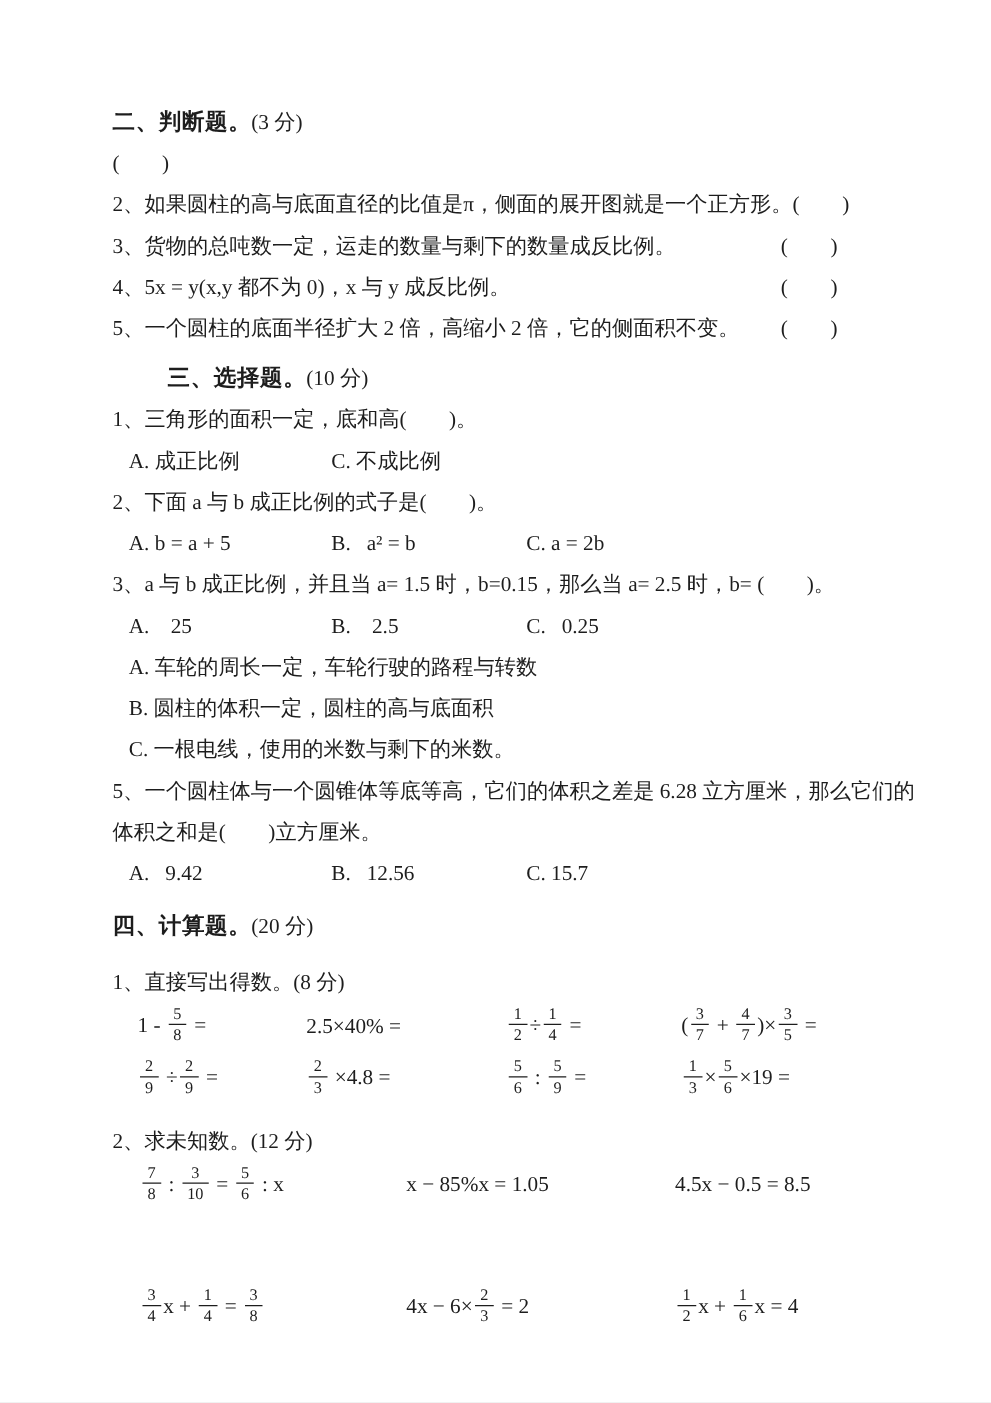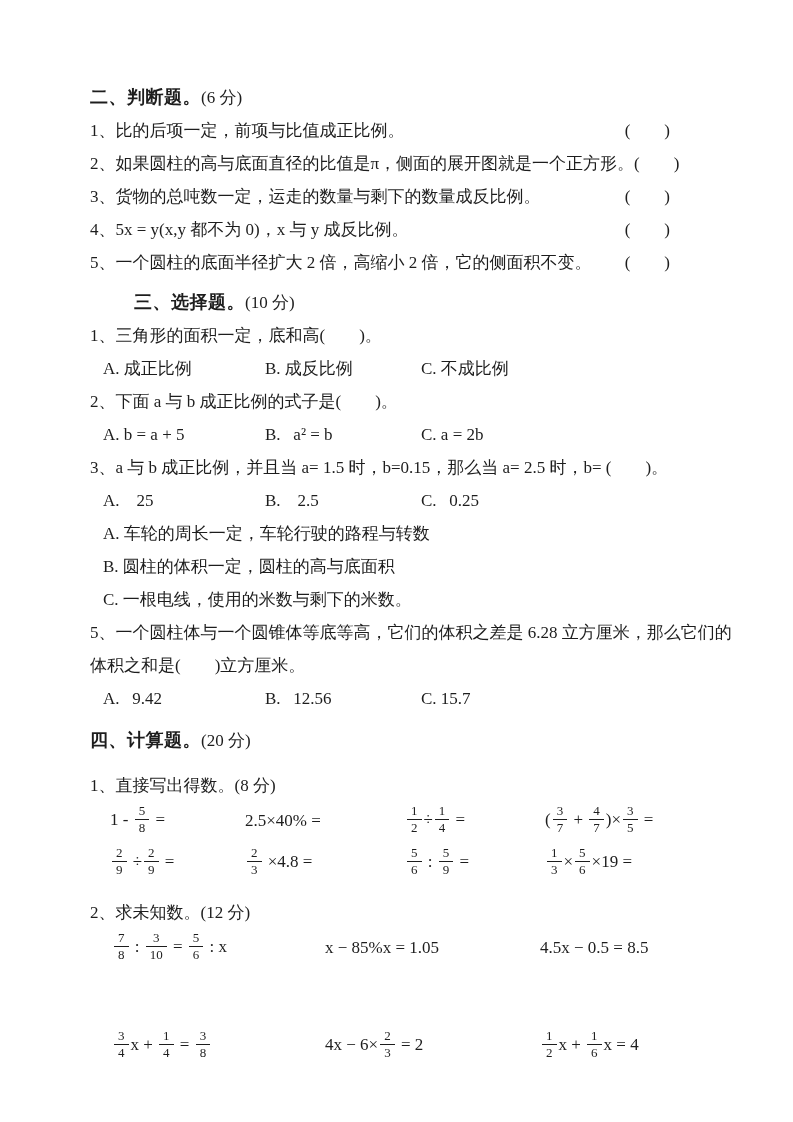--- a/index.html
+++ b/index.html
@@ -46,24 +46,23 @@
   }
   .frac .num { display:block; border-bottom:1.2px solid #1d1d1d; padding:0 4px 1px; }
   .frac .den { display:block; padding:1px 4px 0; }
 </style>
 </head>
 <body>
 
 <div class="page">
   <div class="content">
 
-    <div class="heading"><span class="hb">二、判断题。</span><span class="score">(6 分)</span></div>
+    <div class="heading"><span class="hb">二、判断题。</span><span class="score">(3 分)</span></div>
 
     <div class="line judge-row">
-      <span class="jt">1、比的后项一定，前项与比值成正比例。</span>
       <span class="blank">(        )</span>
     </div>
     <div class="line judge-row">
       <span class="jt">2、如果圆柱的高与底面直径的比值是π，侧面的展开图就是一个正方形。</span>
       <span class="blank">(        )</span>
     </div>
     <div class="line judge-row">
       <span class="jt">3、货物的总吨数一定，运走的数量与剩下的数量成反比例。</span>
       <span class="blank">(        )</span>
     </div>
@@ -74,21 +73,20 @@
     <div class="line judge-row">
       <span class="jt">5、一个圆柱的底面半径扩大 2 倍，高缩小 2 倍，它的侧面积不变。</span>
       <span class="blank">(        )</span>
     </div>
 
     <div class="heading sec3-gap"><span class="hb">三、选择题。</span><span class="score">(10 分)</span></div>
 
     <div class="line">1、三角形的面积一定，底和高(        )。</div>
     <div class="line opts">
       <span class="o1">A. 成正比例</span>
-      <span class="o2">B. 成反比例</span>
       <span class="o3">C. 不成比例</span>
     </div>
 
     <div class="line">2、下面 a 与 b 成正比例的式子是(        )。</div>
     <div class="line opts">
       <span class="o1">A. b = a + 5</span>
       <span class="o2">B.   a² = b</span>
       <span class="o3">C. a = 2b</span>
     </div>
 

